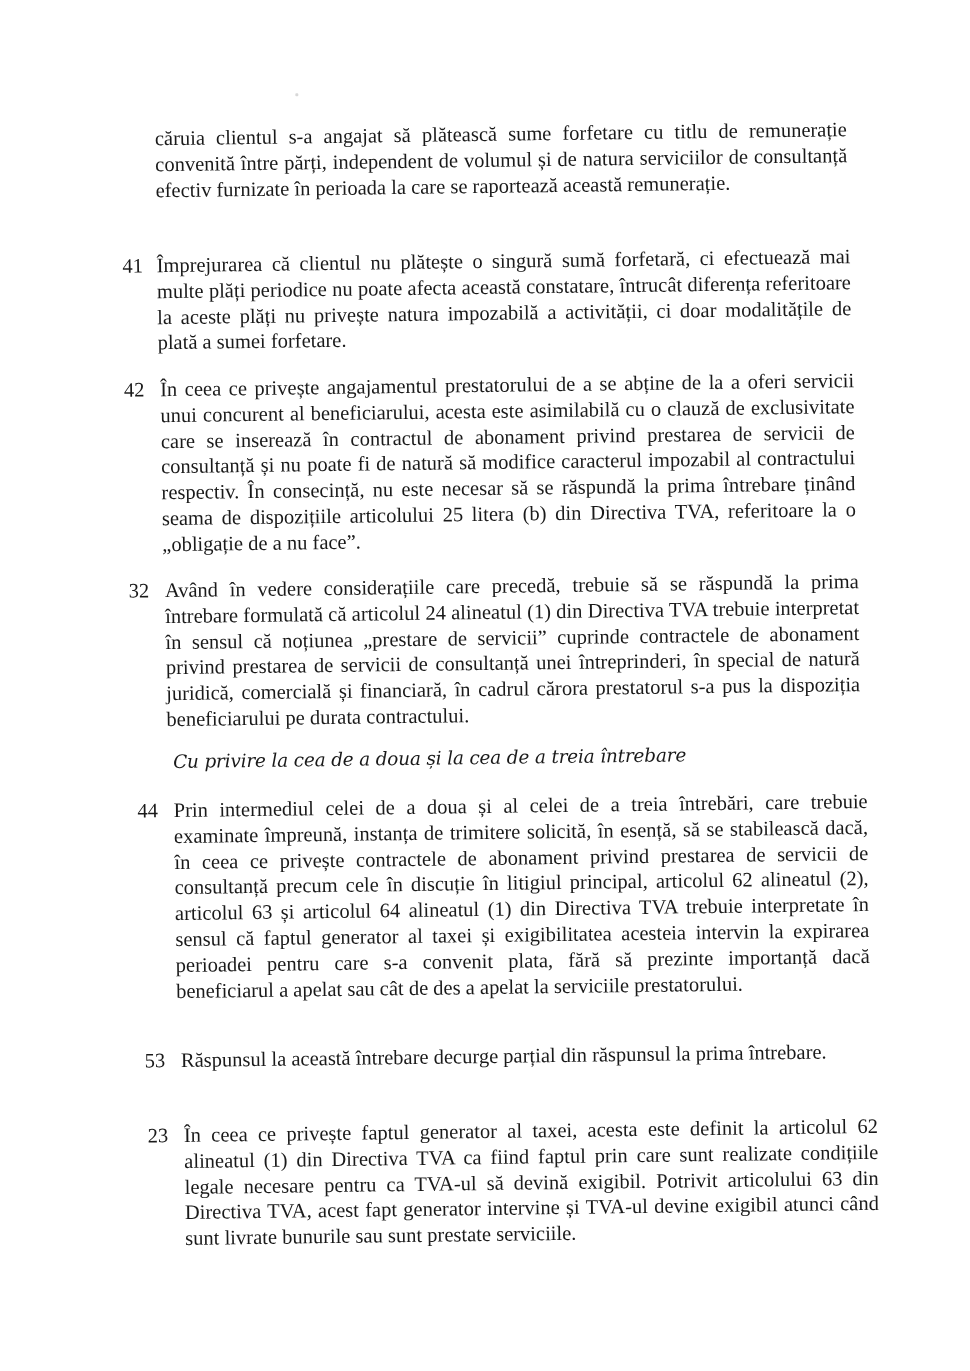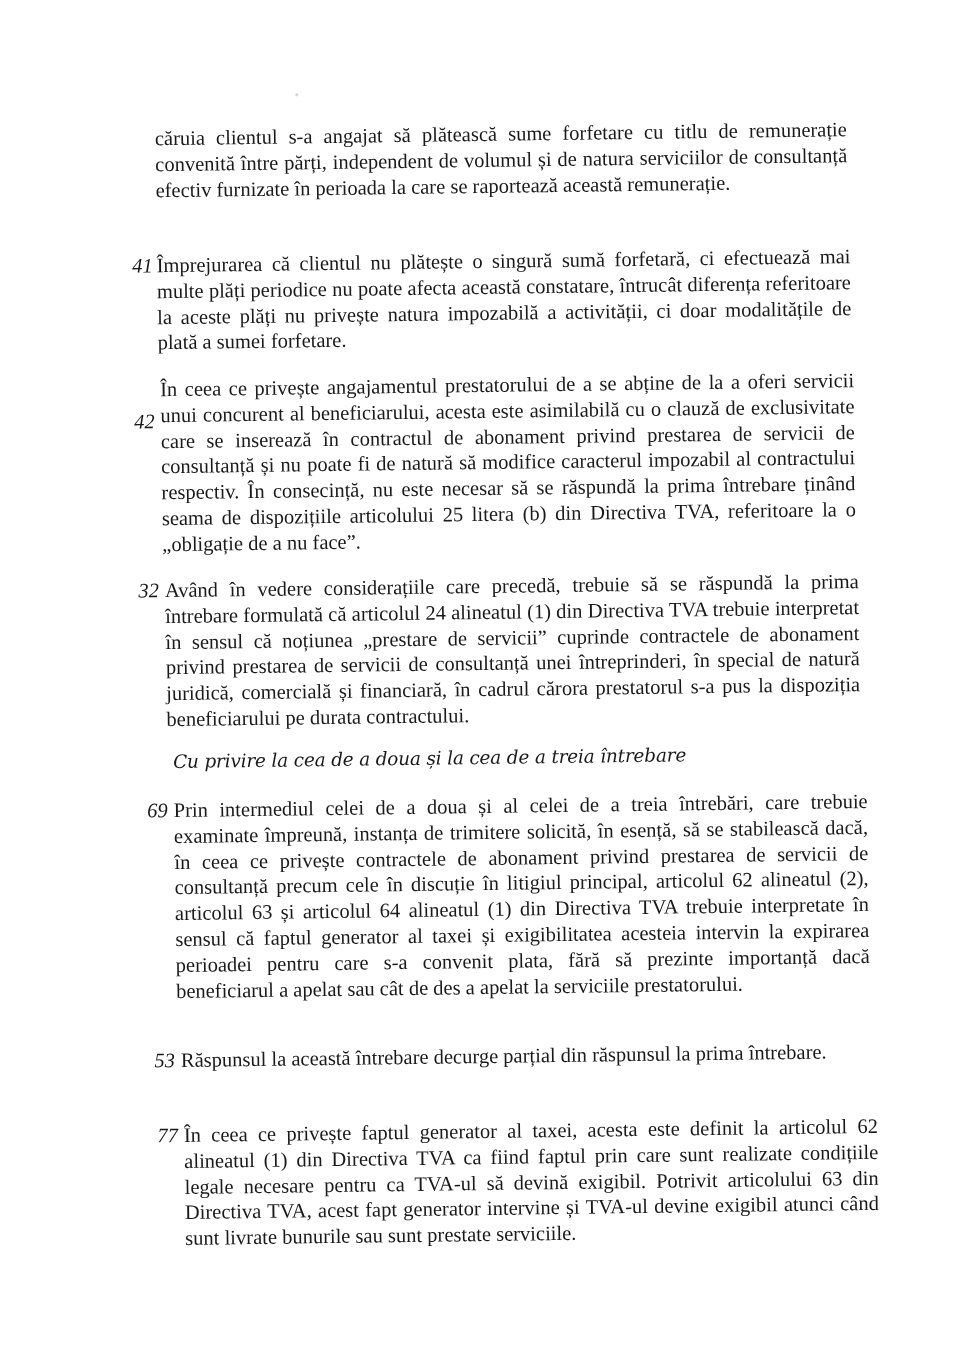--- a/index.html
+++ b/index.html
@@ -26,22 +26,21 @@
     }
     .para {
       position: absolute;
       font-size: 20.5px;
       line-height: 25.8px;
       text-align: justify;
     }
     .para .num {
       position: absolute;
       width: 40px;
-      text-align: right;
-      font-style: italic;
+      text-align: center;
     }
     .para .body {
       display: block;
     }
     .heading {
       position: absolute;
       font-style: italic;
       font-size: 20.5px;
       line-height: 26px;
       font-family: "DejaVu Serif", "Liberation Serif", serif;
@@ -68,39 +67,39 @@
   <div class="para" style="left:162px; top:122px; width:692px;">
     <span class="body">căruia clientul s-a angajat să plătească sume forfetare cu titlu de remunerație convenită între părți, independent de volumul și de natura serviciilor de consultanță efectiv furnizate în perioada la care se raportează această remunerație.</span>
   </div>
 
   <div class="para" style="left:162px; top:249px; width:694px;">
     <span class="num" style="left:-44px;">41</span>
     <span class="body">Împrejurarea că clientul nu plătește o singură sumă forfetară, ci efectuează mai multe plăți periodice nu poate afecta această constatare, întrucât diferența referitoare la aceste plăți nu privește natura impozabilă a activității, ci doar modalitățile de plată a sumei forfetare.</span>
   </div>
 
   <div class="para" style="left:164px; top:373px; width:694px;">
-    <span class="num" style="left:-46px;margin-top:32px;">42</span>
+    <span class="num" style="left:-46px;">42</span>
     <span class="body">În ceea ce privește angajamentul prestatorului de a se abține de la a oferi servicii unui concurent al beneficiarului, acesta este asimilabilă cu o clauză de exclusivitate care se inserează în contractul de abonament privind prestarea de servicii de consultanță și nu poate fi de natură să modifice caracterul impozabil al contractului respectiv. În consecință, nu este necesar să se răspundă la prima întrebare ținând seama de dispozițiile articolului 25 litera (b) din Directiva TVA, referitoare la o „obligație de a nu face”.</span>
   </div>
 
   <div class="para" style="left:166px; top:574px; width:694px;">
     <span class="num" style="left:-46px;">32</span>
     <span class="body">Având în vedere considerațiile care precedă, trebuie să se răspundă la prima întrebare formulată că articolul 24 alineatul (1) din Directiva TVA trebuie interpretat în sensul că noțiunea „prestare de servicii” cuprinde contractele de abonament privind prestarea de servicii de consultanță unei întreprinderi, în special de natură juridică, comercială și financiară, în cadrul cărora prestatorul s-a pus la dispoziția beneficiarului pe durata contractului.</span>
   </div>
 
   <div class="heading" style="left:172px; top:745px;">Cu privire la cea de a doua și la cea de a treia întrebare</div>
 
   <div class="para" style="left:172px; top:794px; width:694px;">
-    <span class="num" style="left:-46px;">69</span>
+    <span class="num" style="left:-46px;">44</span>
     <span class="body">Prin intermediul celei de a doua și al celei de a treia întrebări, care trebuie examinate împreună, instanța de trimitere solicită, în esență, să se stabilească dacă, în ceea ce privește contractele de abonament privind prestarea de servicii de consultanță precum cele în discuție în litigiul principal, articolul 62 alineatul (2), articolul 63 și articolul 64 alineatul (1) din Directiva TVA trebuie interpretate în sensul că faptul generator al taxei și exigibilitatea acesteia intervin la expirarea perioadei pentru care s-a convenit plata, fără să prezinte importanță dacă beneficiarul a apelat sau cât de des a apelat la serviciile prestatorului.</span>
   </div>
 
   <div class="para" style="left:176px; top:1044px; width:694px;">
     <span class="num" style="left:-46px;">53</span>
     <span class="body">Răspunsul la această întrebare decurge parțial din răspunsul la prima întrebare.</span>
   </div>
 
   <div class="para" style="left:178px; top:1119px; width:694px;">
-    <span class="num" style="left:-46px;">77</span>
+    <span class="num" style="left:-46px;">23</span>
     <span class="body">În ceea ce privește faptul generator al taxei, acesta este definit la articolul 62 alineatul (1) din Directiva TVA ca fiind faptul prin care sunt realizate condițiile legale necesare pentru ca TVA-ul să devină exigibil. Potrivit articolului 63 din Directiva TVA, acest fapt generator intervine și TVA-ul devine exigibil atunci când sunt livrate bunurile sau sunt prestate serviciile.</span>
   </div>
 
 </div>
 
 </body></html>

